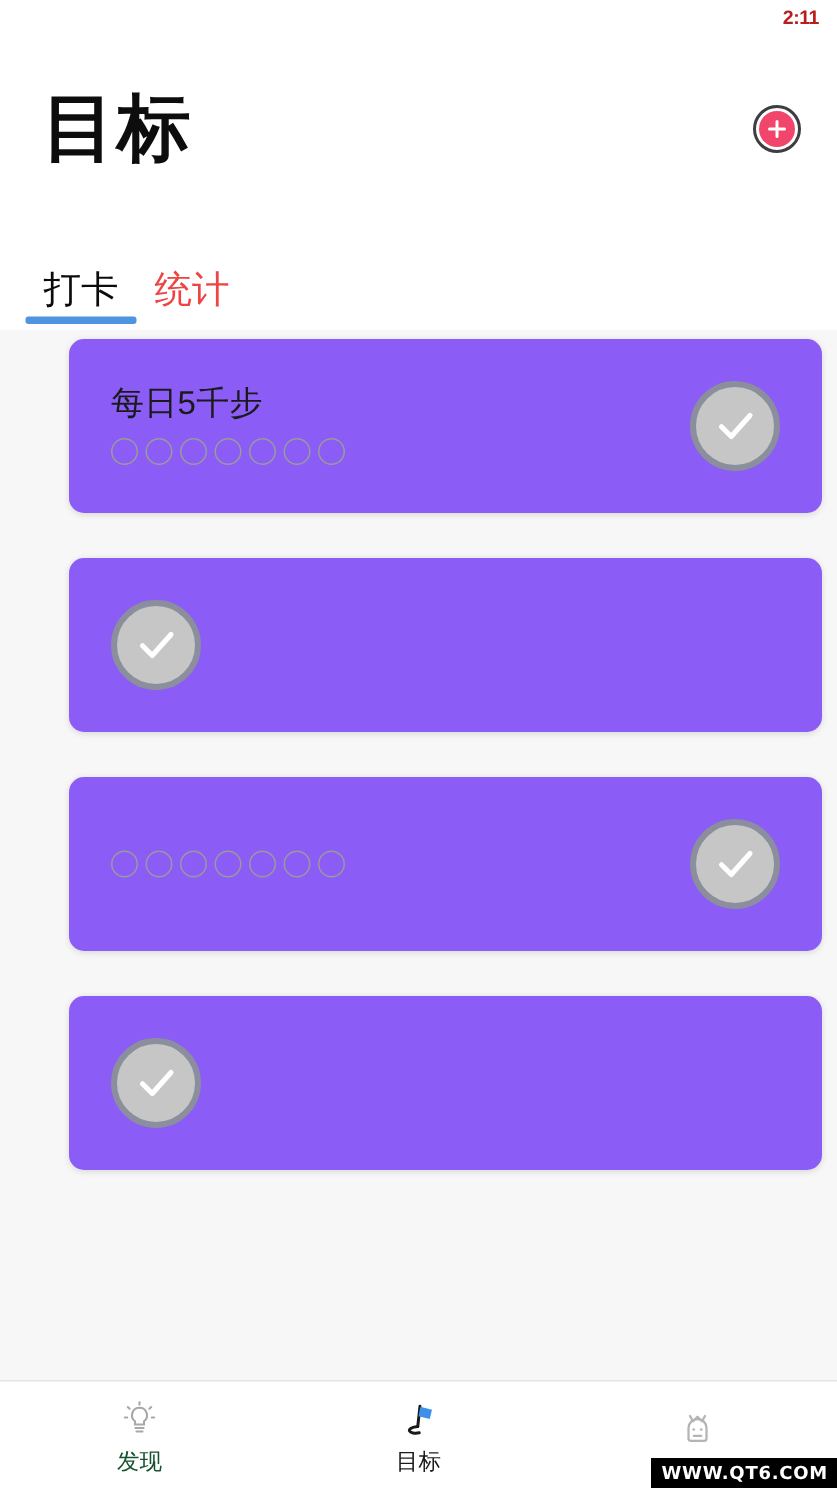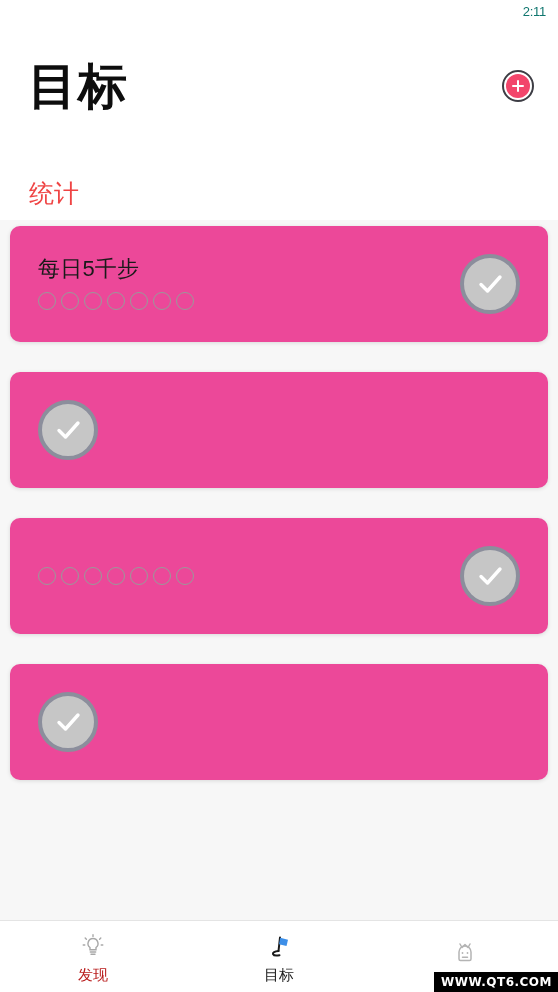--- a/index.html
+++ b/index.html
@@ -20,22 +20,22 @@
   .status-bar {
     height: 22px;
     background: #ffffff;
     display: flex;
     align-items: center;
     justify-content: flex-end;
     padding-right: 12px;
   }
   .status-time {
     font-size: 13px;
-    font-weight: normal;
-    color: #0f766e;
+    font-weight: bold;
+    color: #b91c1c;
     letter-spacing: -0.3px;
   }
 
   
   .header {
     background: #ffffff;
     height: 128px;
     display: flex;
     align-items: center;
     justify-content: space-between;
@@ -113,30 +113,31 @@
 
   
   .content {
     padding: 6px 10px 0 10px;
     height: calc(992px - 22px - 128px - 70px - 72px);
     overflow: hidden;
     background: #f7f7f7;
   }
 
   .goal-card {
-    background: #ec4899;
+    background: #8b5cf6;
     border-radius: 10px;
     box-shadow: 0 1px 4px rgba(0,0,0,0.12);
     height: 116px;
     margin-bottom: 30px;
     display: flex;
     align-items: center;
     justify-content: space-between;
     padding: 0 28px 0 28px;
     cursor: pointer;
+    margin-left: 36px;
   }
   .goal-left {
     display: flex;
     flex-direction: column;
     gap: 12px;
   }
   .goal-title {
     font-size: 22px;
     color: #1a1a1a;
     line-height: 1;
@@ -195,21 +196,21 @@
   }
   .nav-icon {
     width: 30px;
     height: 30px;
     display: flex;
     align-items: center;
     justify-content: center;
   }
   .nav-label {
     font-size: 15px;
-    color: #b91c1c;
+    color: #14532d;
     line-height: 1;
   }
   .nav-item.active .nav-label { color: #1a1a1a; }
 
   
   .watermark {
     position: absolute;
     right: 0;
     bottom: 0;
     background: #000000;
@@ -231,20 +232,24 @@
 </div>
 
 <div class="header">
   <div class="page-title">目标</div>
   <div class="add-button">
     <div class="add-inner"></div>
   </div>
 </div>
 
 <div class="tabs">
+  <div class="tab active">
+    <span class="tab-label">打卡</span>
+    <div class="tab-underline"></div>
+  </div>
   <div class="tab">
     <span class="tab-label">统计</span>
   </div>
 </div>
 
 <div class="content">
 
   <div class="goal-card">
     <div class="goal-left">
       <div class="goal-title">每日5千步</div>

